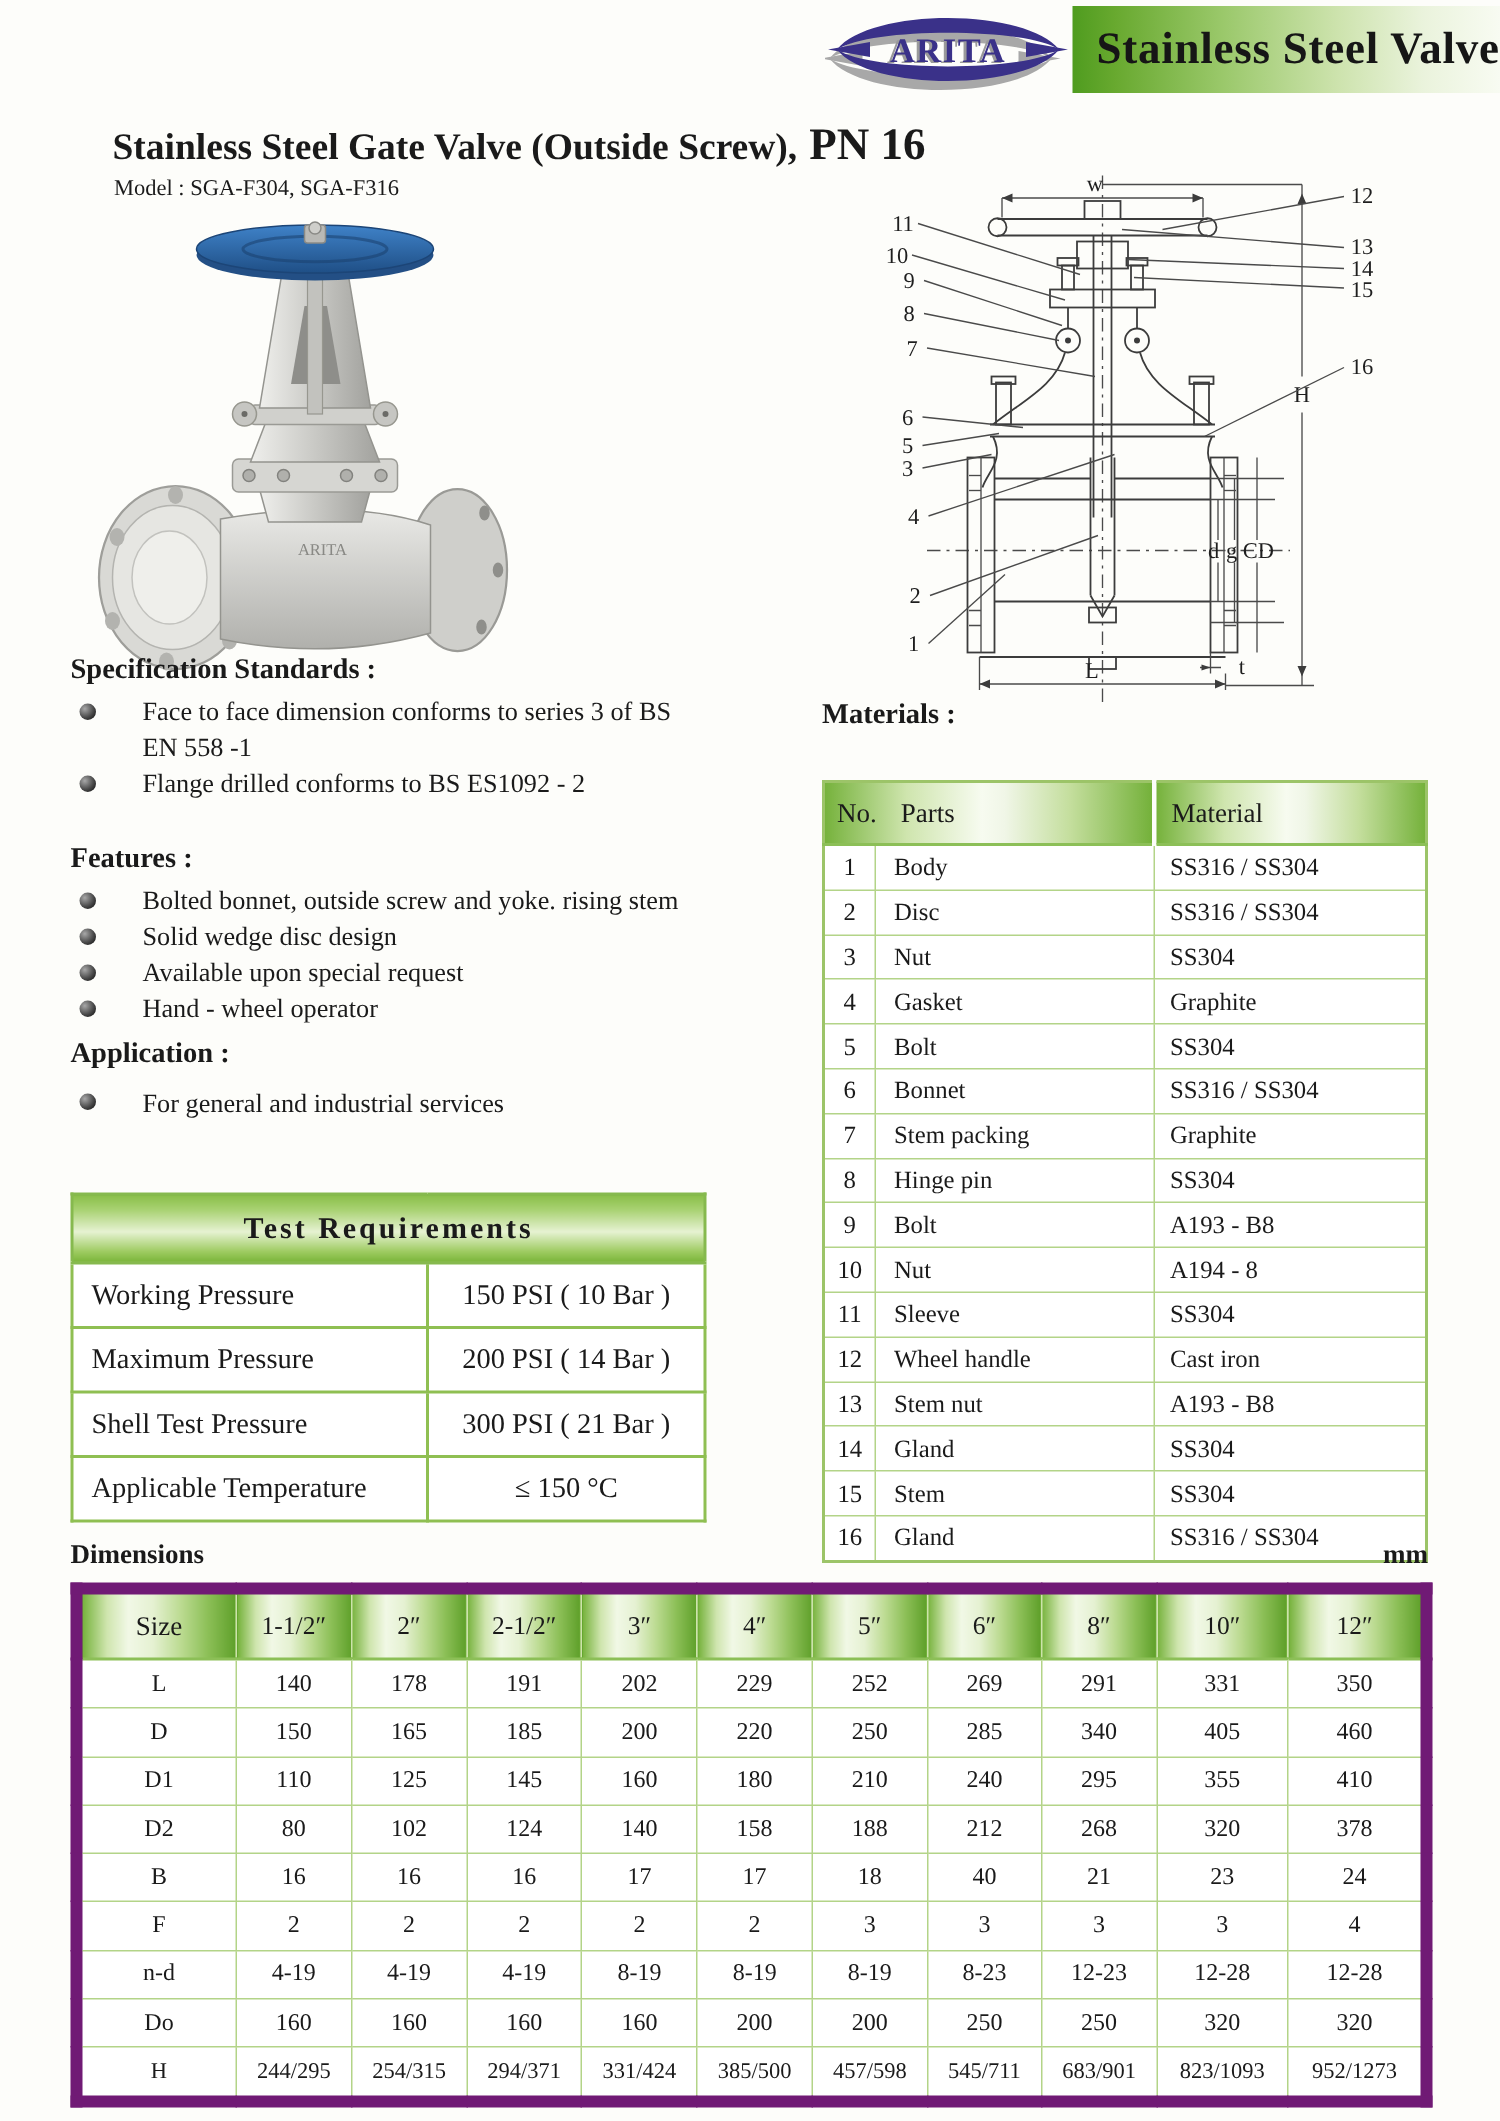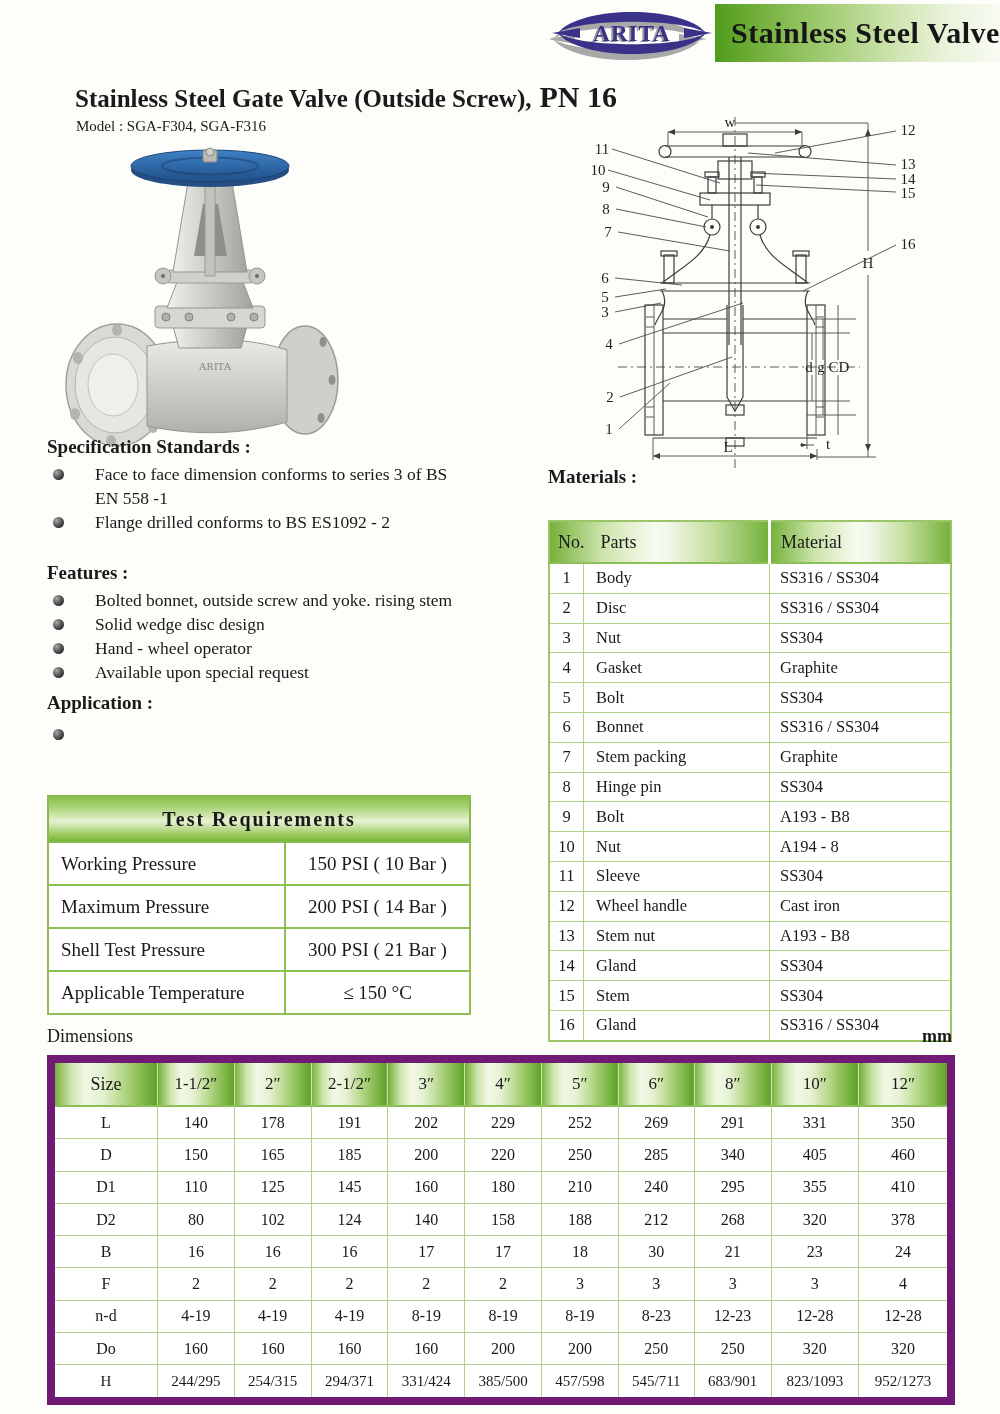--- a/index.html
+++ b/index.html
@@ -54,21 +54,21 @@
       background:linear-gradient(90deg,#76b23c 0%,#cfe5ae 25%,#f7fbf0 48%,#f0f6e7 55%,#c4de9d 75%,#74b13a 100%);
       border-bottom:2px solid #8cbf57;}
   #materials-table th.mh-right{border-left:3px solid #fdfdfa;padding-left:10px;}
   #materials-table .mh-flex{display:flex;gap:16px;padding-left:7px;}
   #materials-table td{border:1.5px solid #b3d488;font-size:16.5px;height:28.8px;padding:0;}
   #materials-table .m-no{width:33px;text-align:center;}
   #materials-table .m-part{width:173px;padding-left:12px;}
   #materials-table .m-mat{padding-left:10px;}
 
   
-  #dims-heading{position:absolute;left:47px;top:1026px;font-size:18px;font-weight:normal;}
+  #dims-heading{position:absolute;left:47px;top:1026px;font-size:18px;font-weight:bold;}
   #dims-unit{position:absolute;right:48px;top:1026px;font-size:18px;font-weight:bold;}
   #dims-table{position:absolute;left:47px;top:1055px;width:908px;border-collapse:collapse;
               border:8px solid #701a75;background:#fff;}
   #dims-table th{height:40px;font-weight:normal;font-size:18px;
       background:linear-gradient(90deg,#76b23c 0%,#cfe5ae 16%,#f1f8e6 30%,#e5f1d2 46%,#bcdb92 64%,#8cbf57 82%,#5fa02a 100%);
       border-bottom:2px solid #8cbf57;border-left:1.5px solid #cde3ab;}
   #dims-table td{border:1.5px solid #b3d488;font-size:16px;text-align:center;height:31.3px;padding:0 2px;}
   #dims-table .drl{width:98px;}
   #dims-table .dsz{font-size:17px;}
   #dims-table tr:last-child td{font-size:15px;border-bottom:2px solid #8cbf57;}
@@ -324,35 +324,36 @@
     <li>
           <span class="bullet"></span>
           <span class="btext" style="max-width:440px">Bolted bonnet, outside screw and yoke. rising stem</span>
         </li>
         <li>
           <span class="bullet"></span>
           <span class="btext" style="max-width:440px">Solid wedge disc design</span>
         </li>
         <li>
           <span class="bullet"></span>
-          <span class="btext" style="max-width:440px">Hand - wheel operator</span>
+          <span class="btext" style="max-width:440px">Available upon special request</span>
         </li>
         <li>
           <span class="bullet"></span>
-          <span class="btext" style="max-width:440px">Available upon special request</span>
+          <span class="btext" style="max-width:440px">Hand - wheel operator</span>
         </li>
       </ul>
   </div>
 
   <div class="sec" id="sec-application" style="top:692px">
     <h3 style="margin-bottom:8px">Application :</h3>
     <ul>
 
     <li>
           <span class="bullet"></span>
+          <span class="btext" style="max-width:440px">For general and industrial services</span>
         </li>
       </ul>
   </div>
 
   <table id="test-table">
     <thead>
       <tr>
           <th class="trq-title" colspan="2">Test  Requirements</th>
         </tr>
     </thead>
@@ -549,21 +550,21 @@
           <td class="dv">378</td>
         </tr>
         <tr>
           <td class="drl">B</td>
           <td class="dv">16</td>
           <td class="dv">16</td>
           <td class="dv">16</td>
           <td class="dv">17</td>
           <td class="dv">17</td>
           <td class="dv">18</td>
-          <td class="dv">30</td>
+          <td class="dv">40</td>
           <td class="dv">21</td>
           <td class="dv">23</td>
           <td class="dv">24</td>
         </tr>
         <tr>
           <td class="drl">F</td>
           <td class="dv">2</td>
           <td class="dv">2</td>
           <td class="dv">2</td>
           <td class="dv">2</td>

